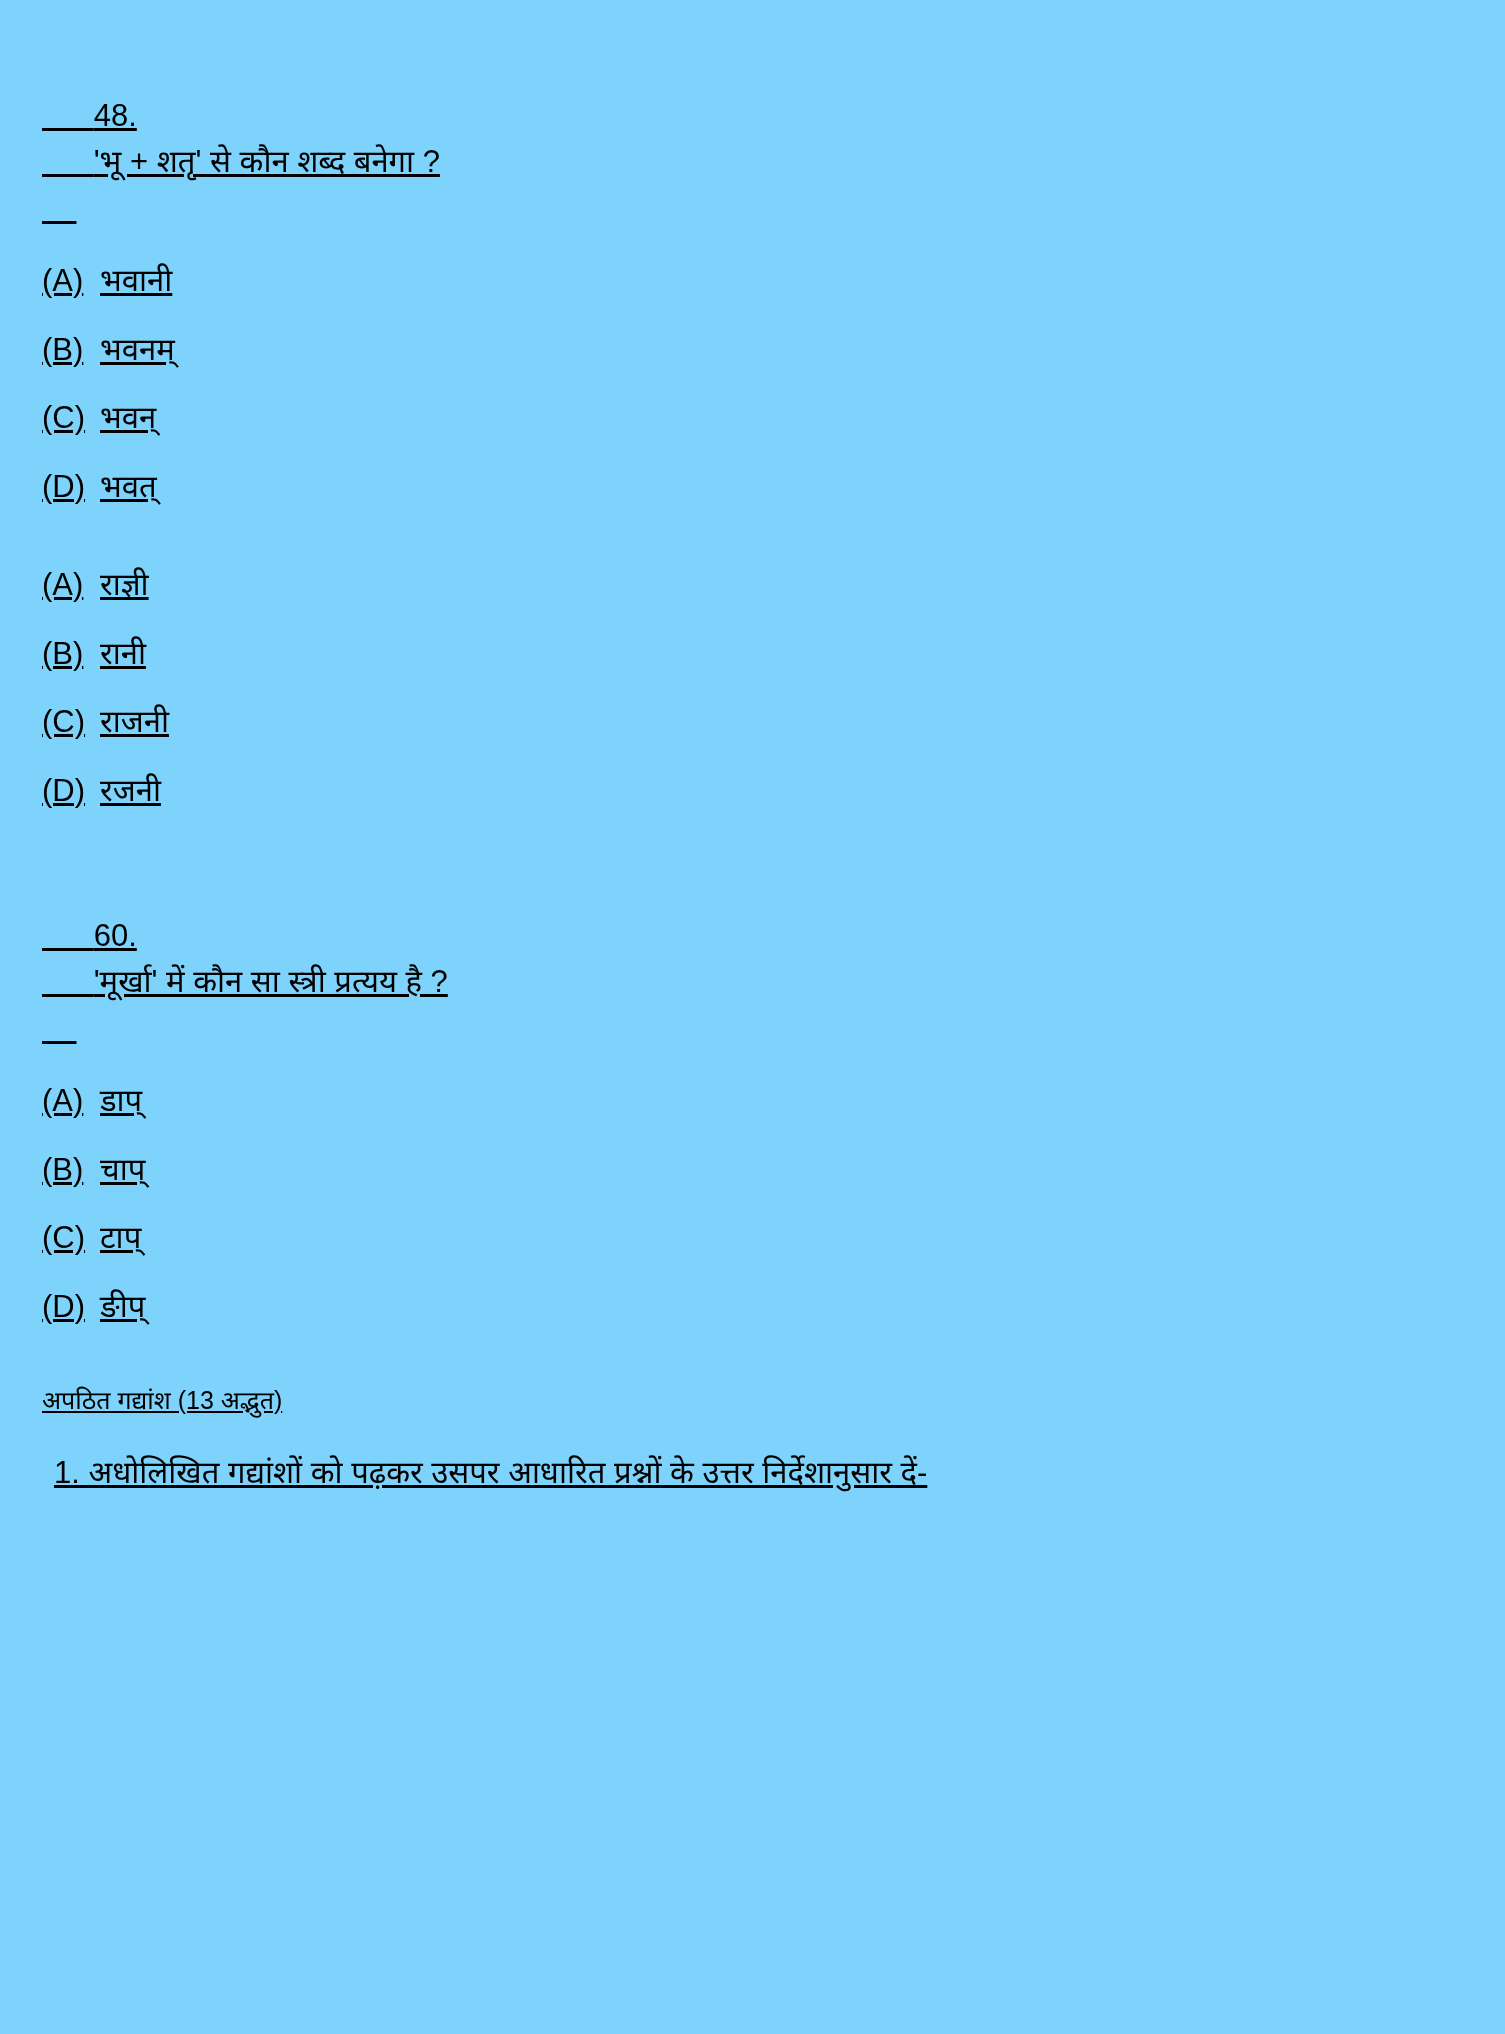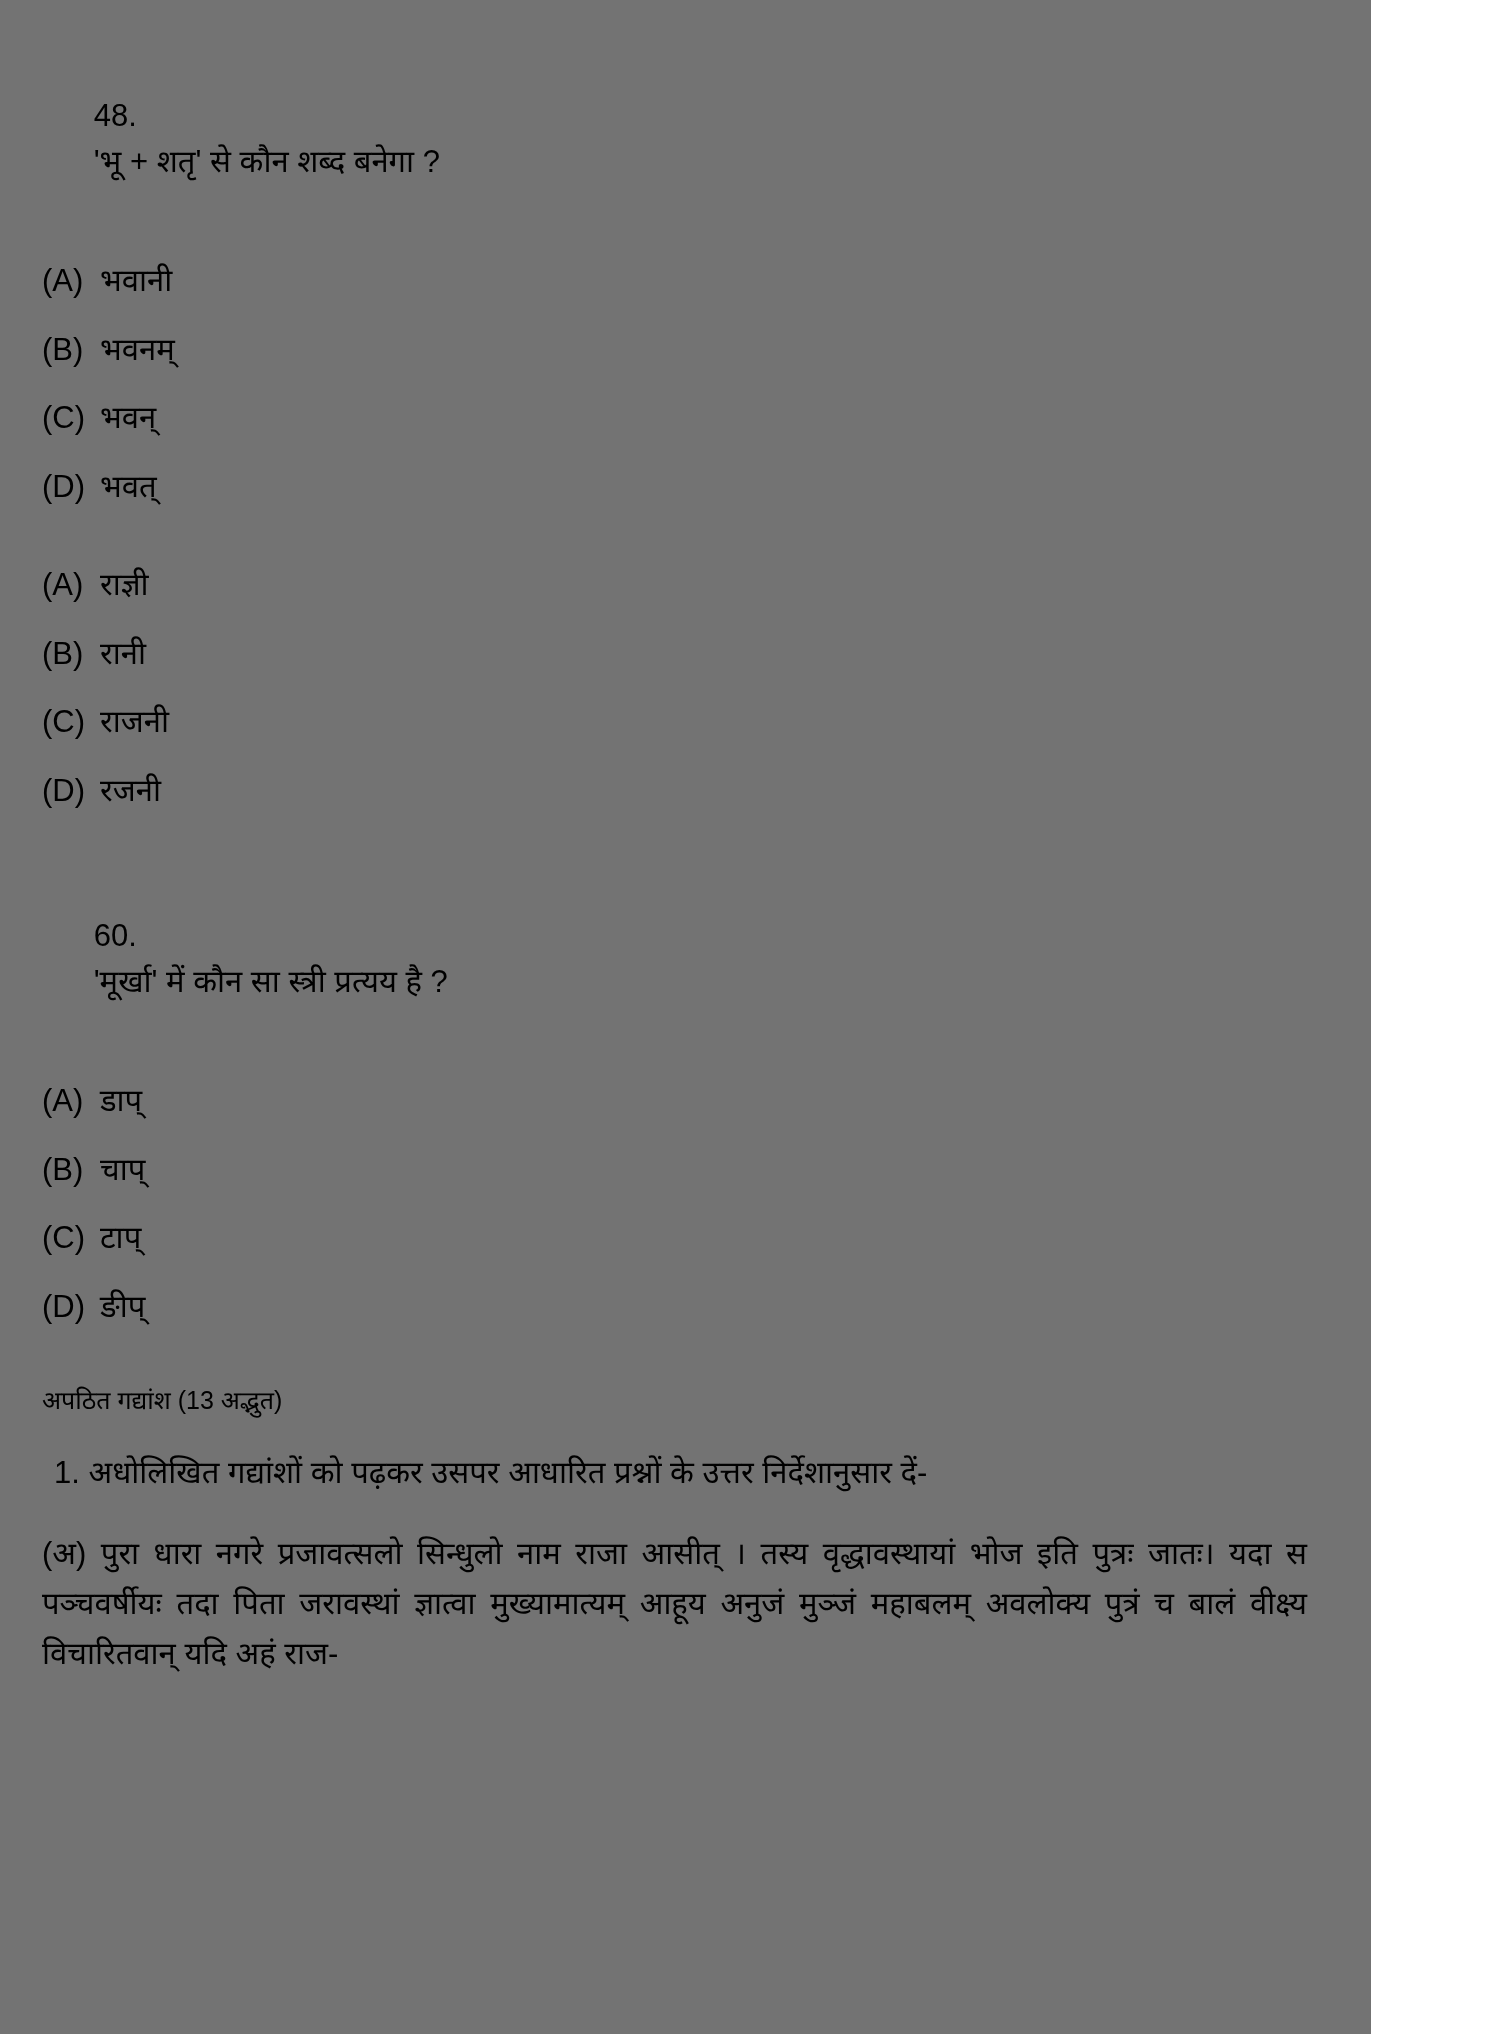--- a/index.html
+++ b/index.html
@@ -6,26 +6,27 @@
   html, body {
     margin: 0;
     padding: 0;
     background: #ffffff;
   }
   body {
     font-family: "Liberation Sans", "DejaVu Sans", sans-serif;
     color: #000000;
   }
   .page {
-    width: 1371px;
+    width: 1505px;
     min-height: 2034px;
     box-sizing: border-box;
     padding: 46px 64px 20px 42px;
-    background: #737373;
+    background: #7dd3fc;
     position: relative;
+    text-decoration: underline;
   }
   .q-block {
     margin-bottom: 52px;
   }
   .q-stem {
     font-size: 31px;
     line-height: 1.5;
     margin: 0 0 26px 0;
     white-space: pre-wrap;
   }
@@ -130,15 +131,14 @@
       <span class="opt-text">टाप्</span>
     </div>
     <div class="opt">
       <span class="opt-label">(D)</span>
       <span class="opt-text">ङीप्</span>
     </div>
   </div>
 
   <div class="sub-head">अपठित गद्यांश (13 अद्भुत)</div>
   <div class="para-intro">1. अधोलिखित गद्यांशों को पढ़कर उसपर आधारित प्रश्नों के उत्तर निर्देशानुसार दें-</div>
-  <div class="passage">(अ) पुरा धारा नगरे प्रजावत्सलो सिन्धुलो नाम राजा आसीत् । तस्य वृद्धावस्थायां भोज इति पुत्रः जातः। यदा स पञ्चवर्षीयः तदा पिता जरावस्थां ज्ञात्वा मुख्यामात्यम् आहूय अनुजं मुञ्जं महाबलम् अवलोक्य पुत्रं च बालं वीक्ष्य विचारितवान् यदि अहं राज-</div>
 
 </div>
 
 </body></html>

